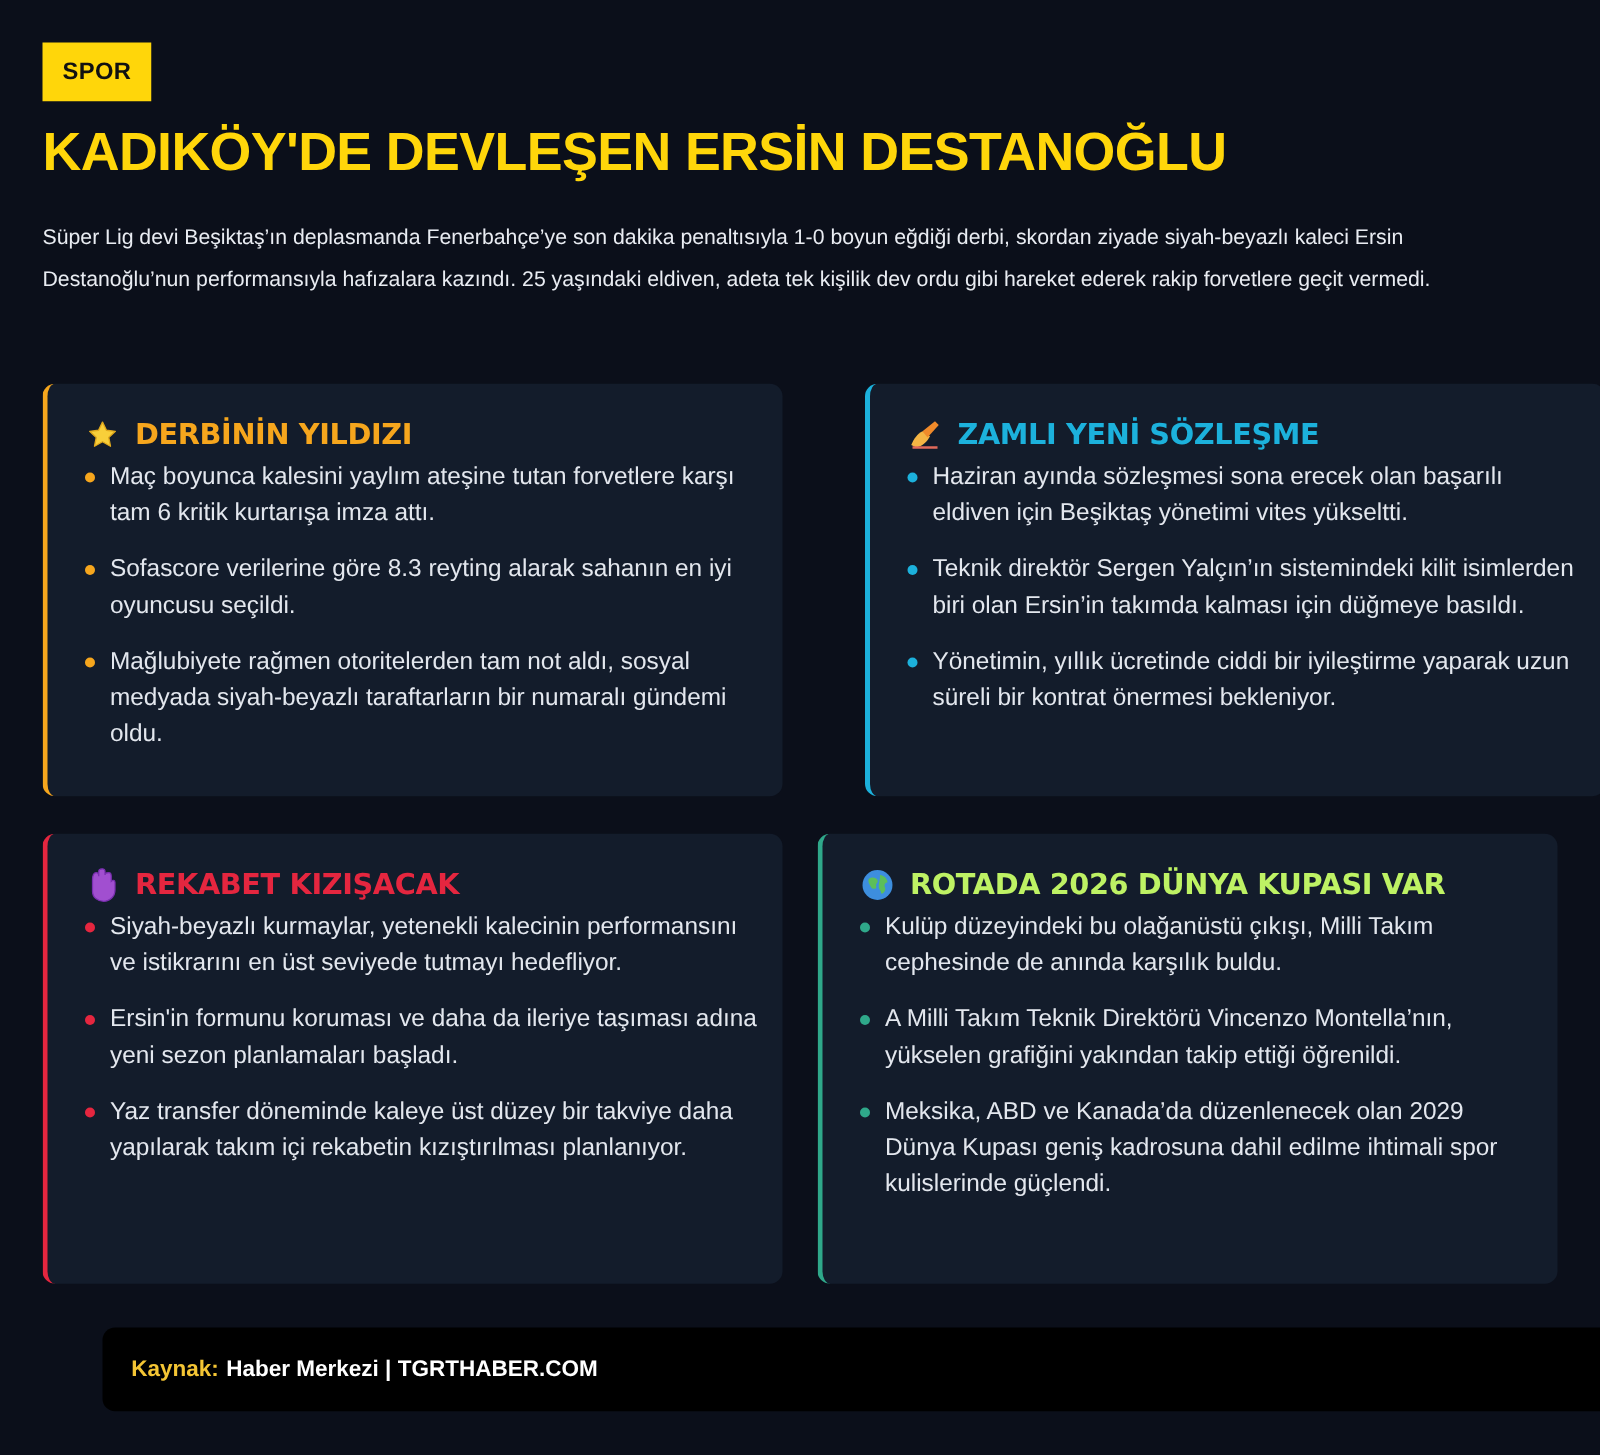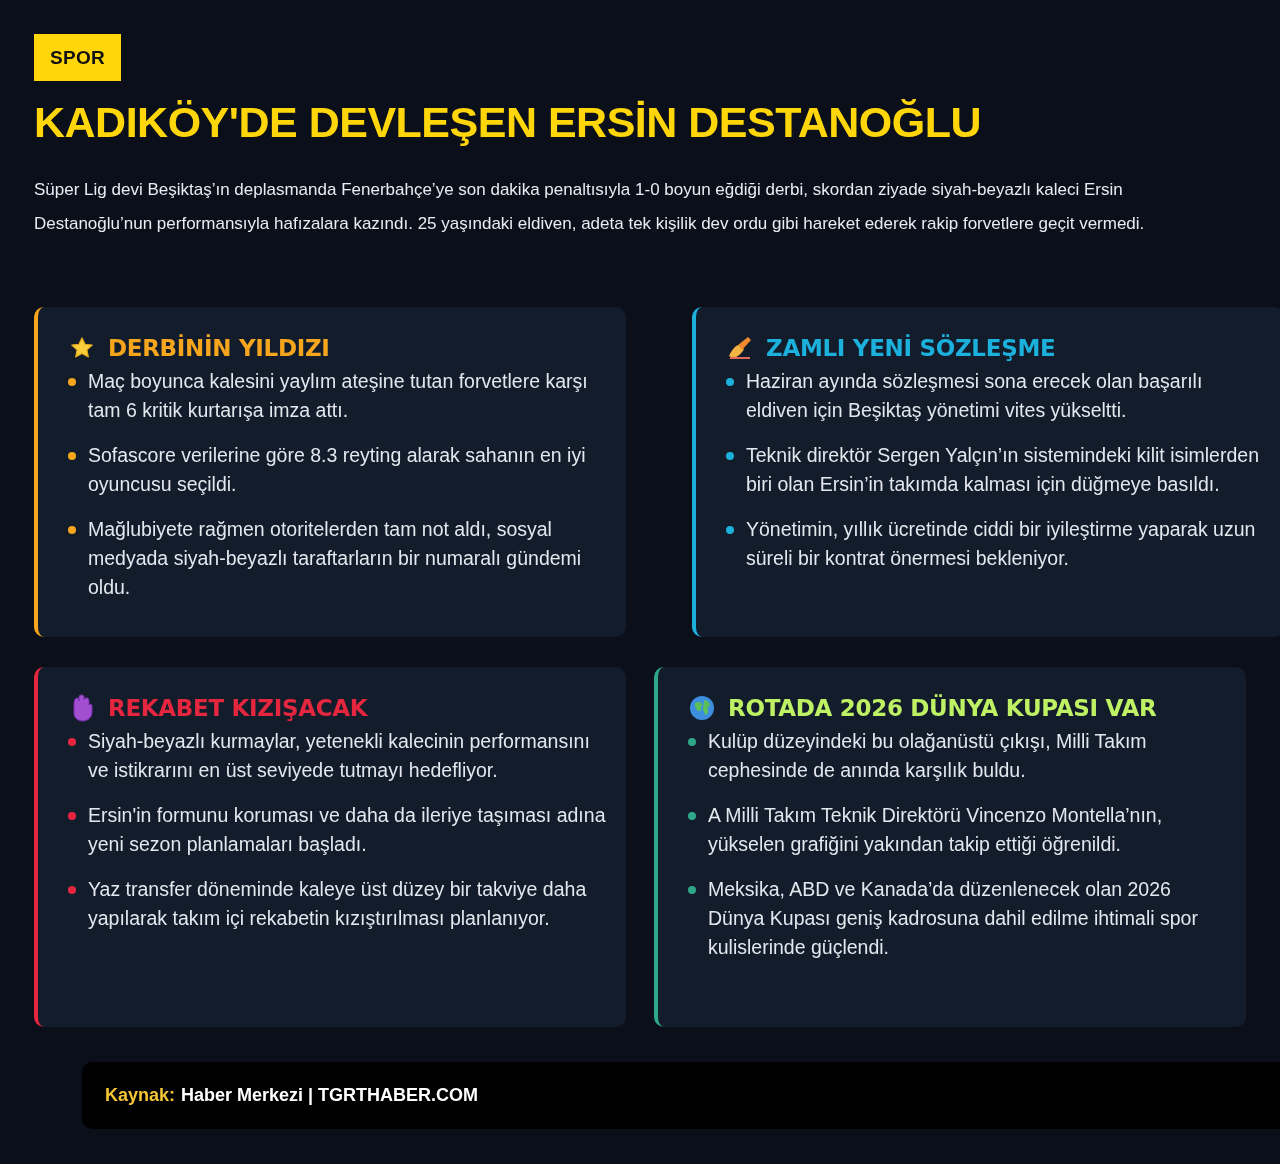--- a/index.html
+++ b/index.html
@@ -112,20 +112,20 @@
       <svg width="26" height="26" viewBox="0 0 26 26">
           <circle cx="13" cy="13" r="12" fill="#3d8ede"></circle>
           <path d="M6 8c3-2 6-1 7 1s-2 3-1 5-3 3-4 1-3-4-2-7zM15 5c3 0 6 3 6 6-2 0-3 2-2 4s-1 5-3 5c0-3-2-3-2-6s1-4 1-9z" fill="#5cbf5a"></path>
         </svg>
     </span>
     <span class="card-title" style="color:#bef264">ROTADA 2026 DÜNYA KUPASI VAR</span>
   </div>
   <ul>
     <li>Kulüp düzeyindeki bu olağanüstü çıkışı, Milli Takım cephesinde de anında karşılık buldu.</li>
     <li>A Milli Takım Teknik Direktörü Vincenzo Montella’nın, yükselen grafiğini yakından takip ettiği öğrenildi.</li>
-    <li>Meksika, ABD ve Kanada’da düzenlenecek olan 2026 Dünya Kupası geniş kadrosuna dahil edilme ihtimali spor kulislerinde güçlendi.</li>
+    <li>Meksika, ABD ve Kanada’da düzenlenecek olan 2029 Dünya Kupası geniş kadrosuna dahil edilme ihtimali spor kulislerinde güçlendi.</li>
   </ul>
 </section>
 
 <footer class="footer">
   <span class="k">Kaynak:</span>
   <span class="v">Haber Merkezi | TGRTHABER.COM</span>
 </footer>
 
 </body></html>

